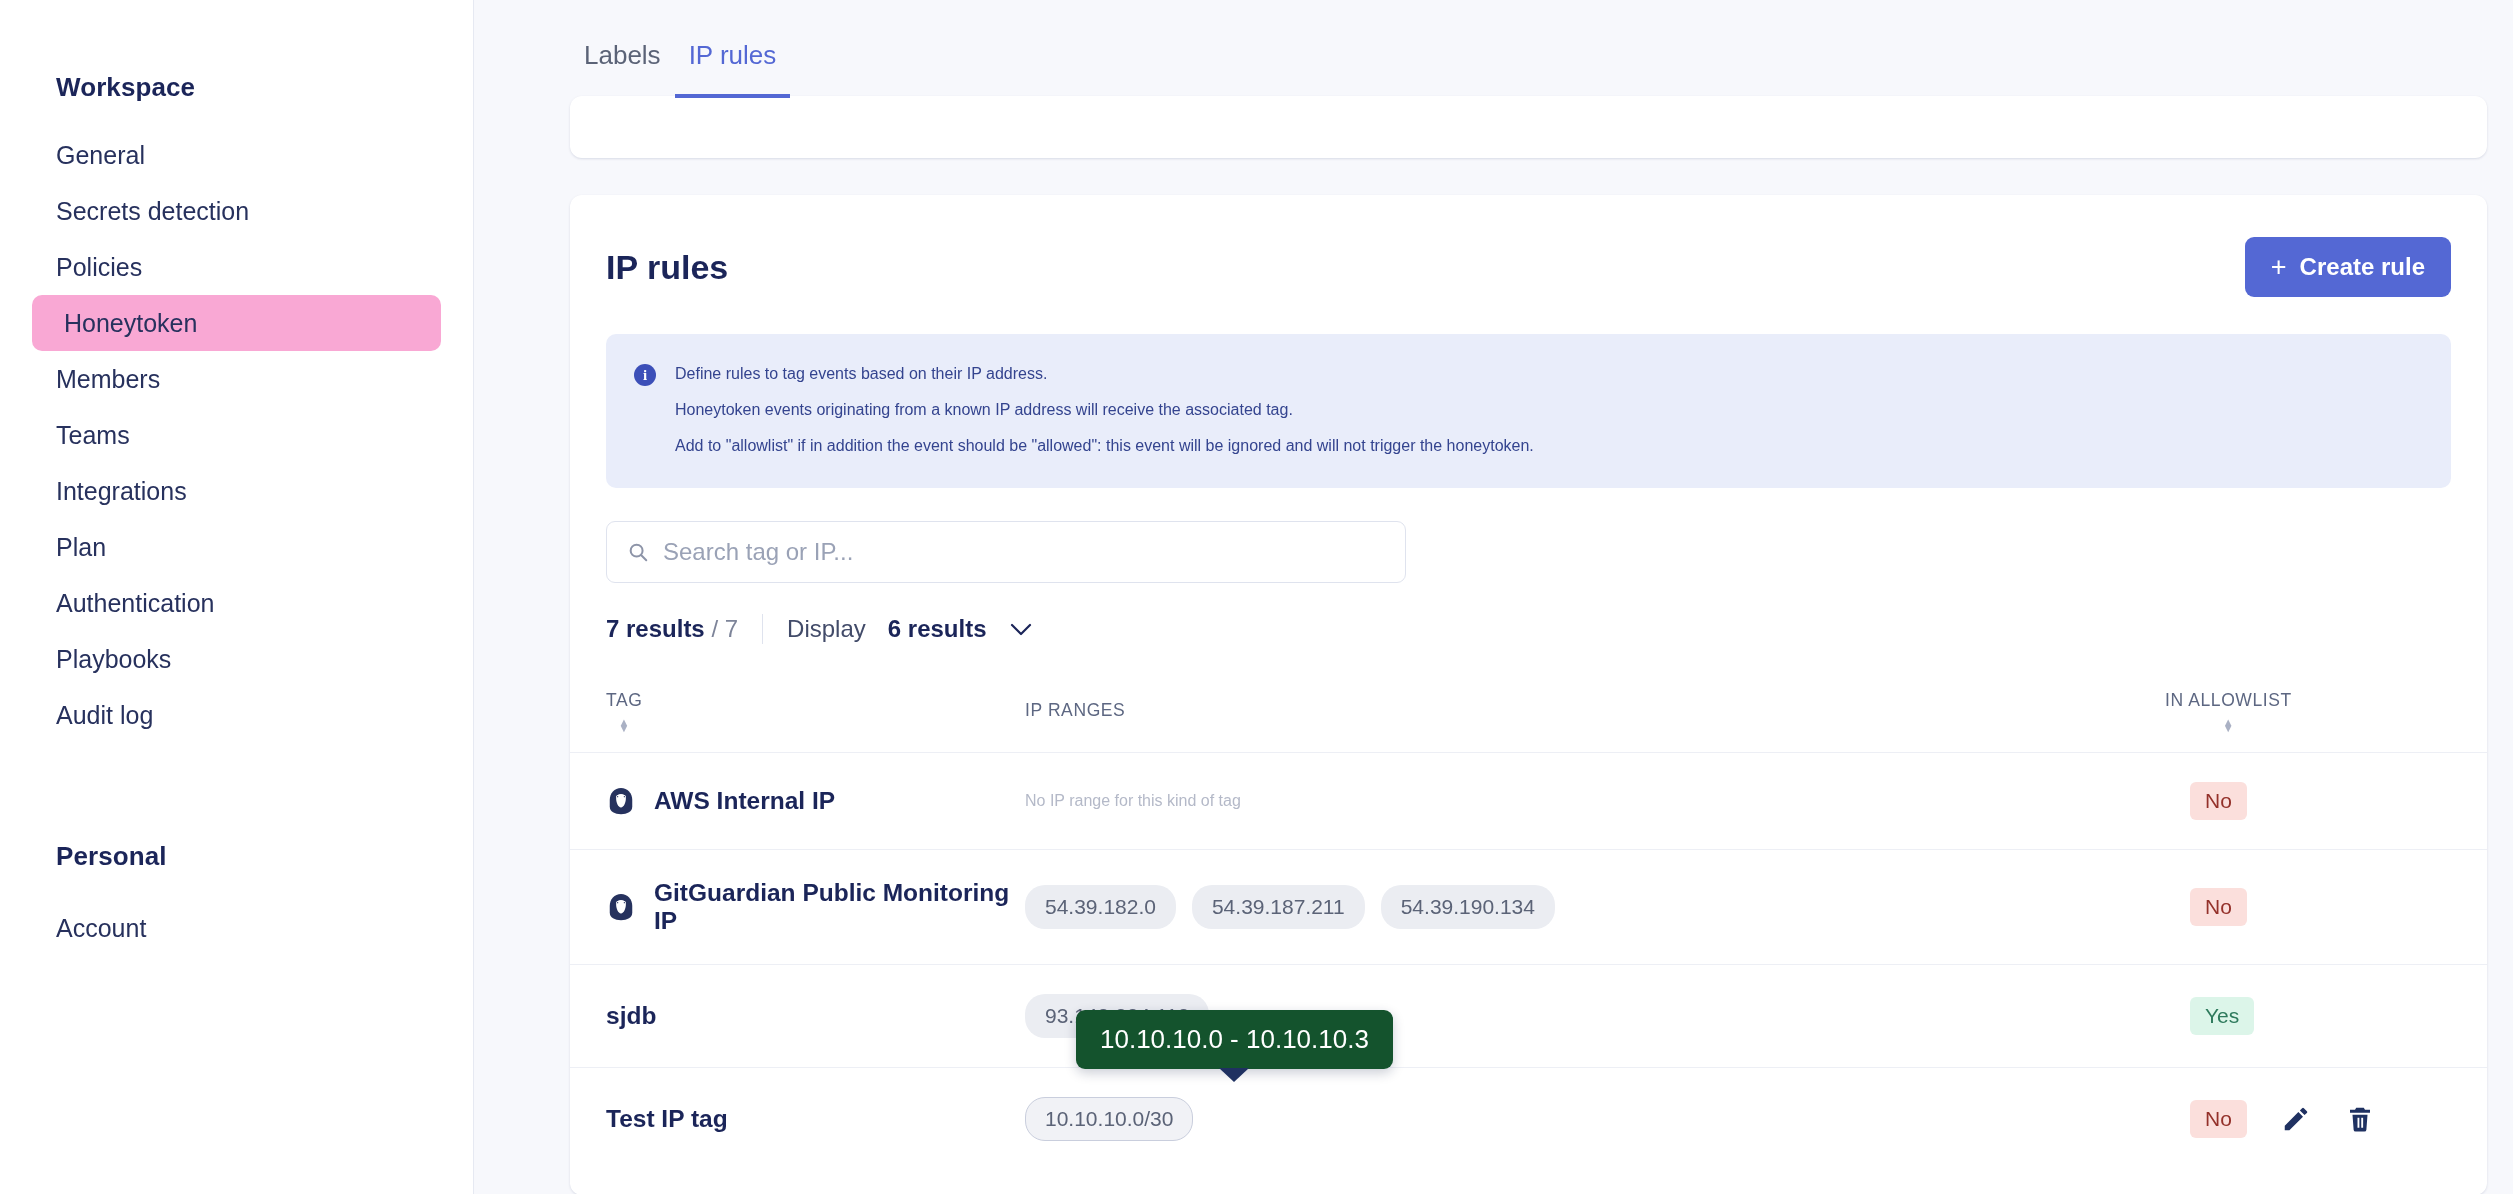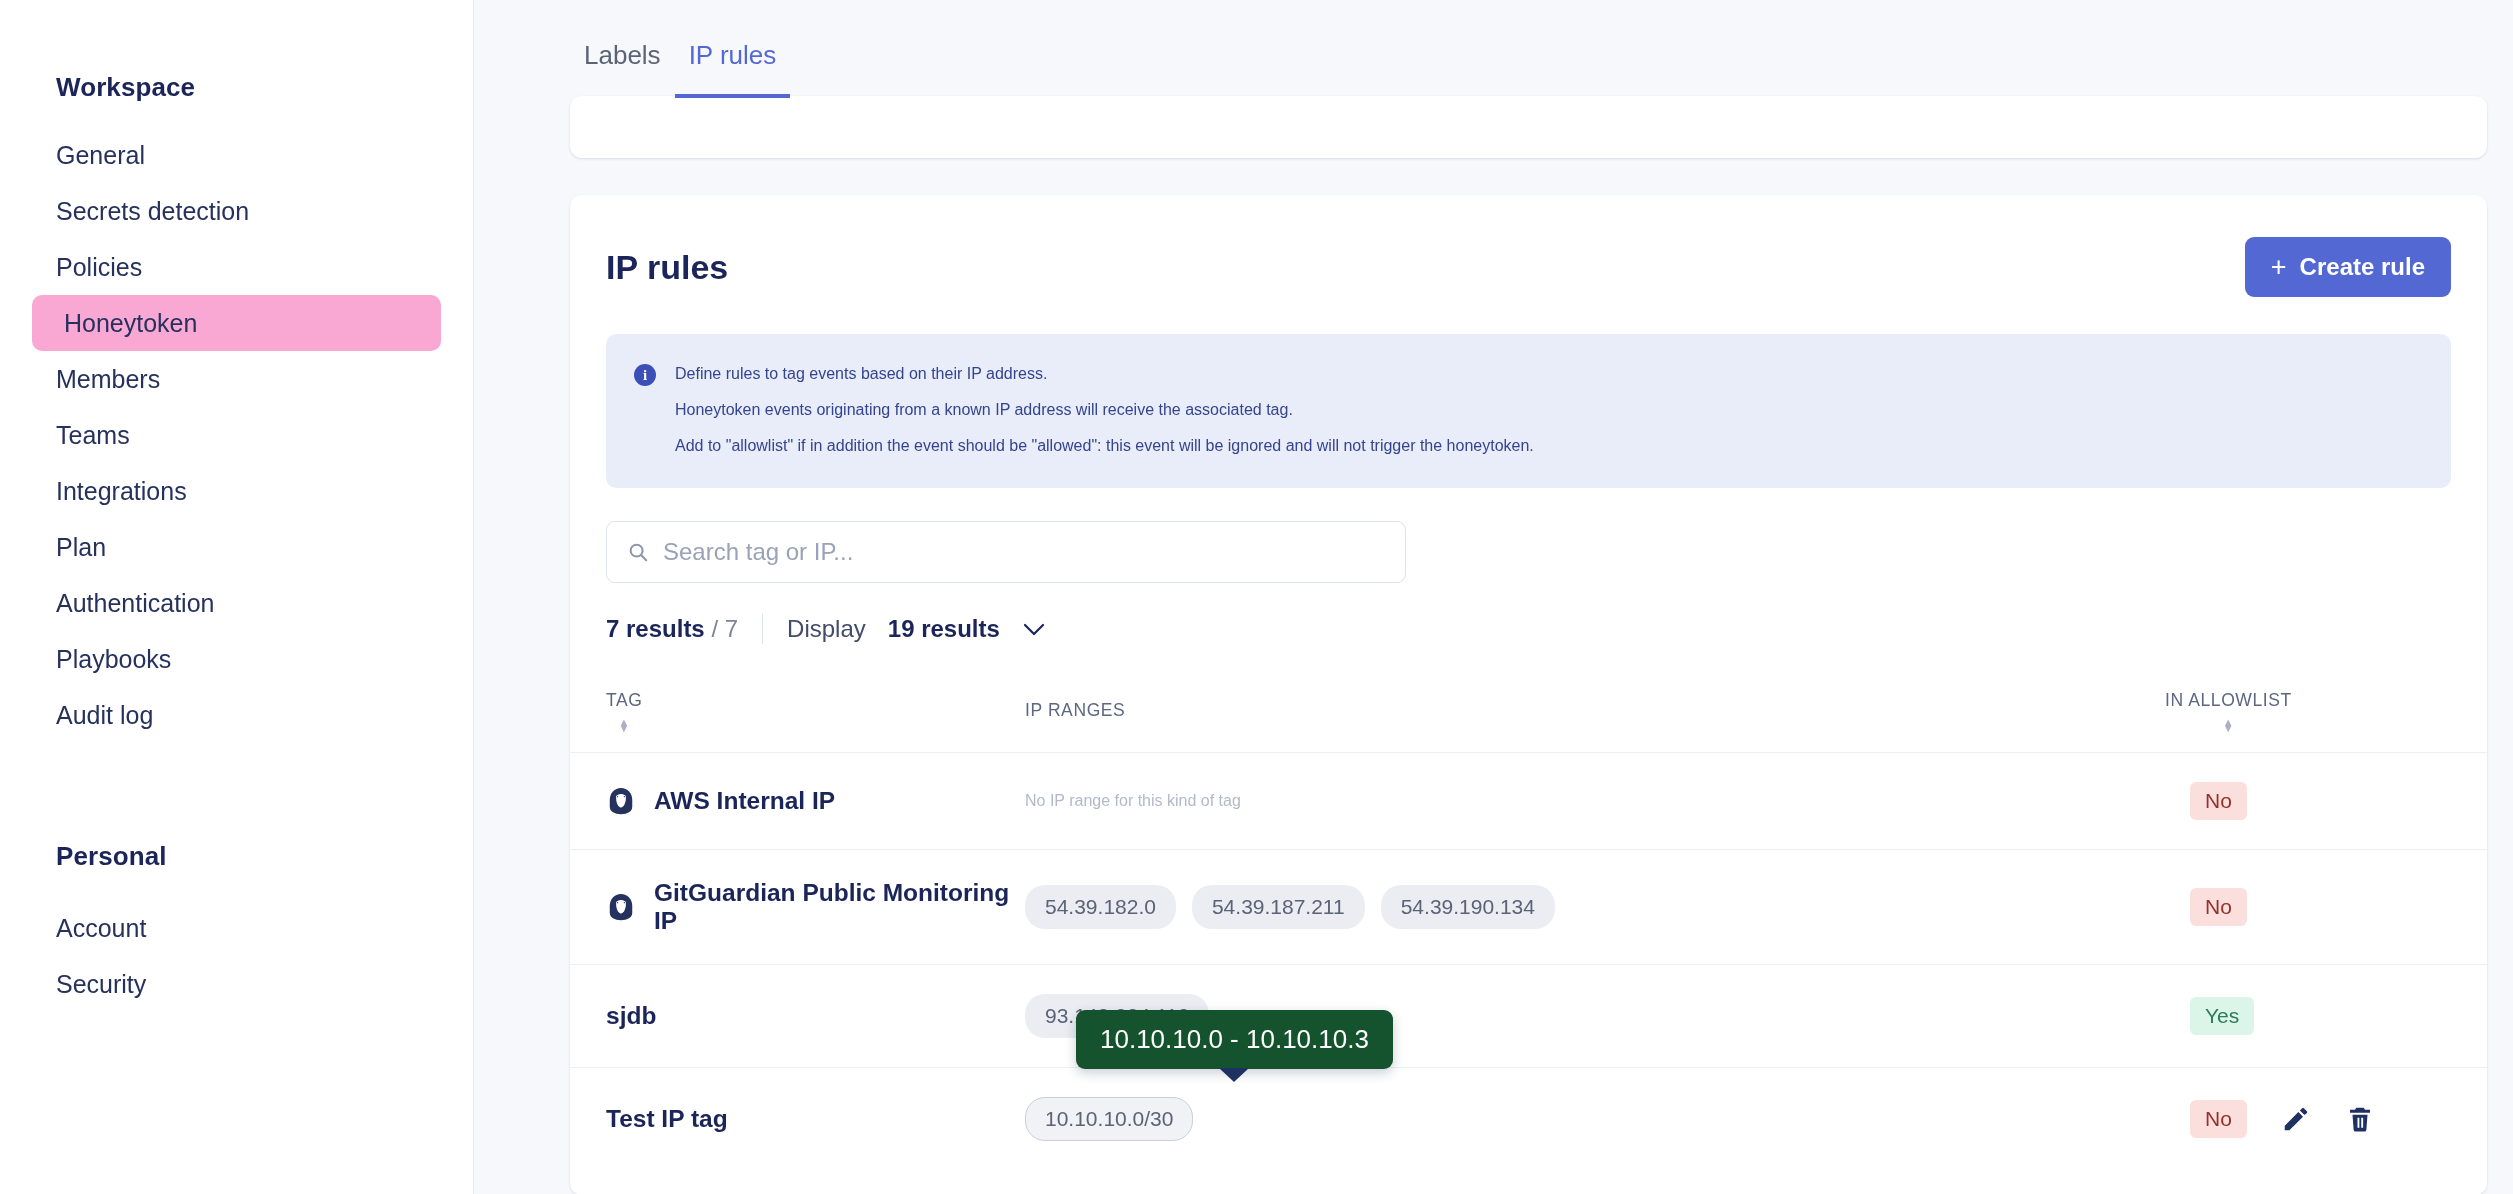--- a/index.html
+++ b/index.html
@@ -180,21 +180,20 @@
       <a class="side-item">Teams</a>
       <a class="side-item">Integrations</a>
       <a class="side-item">Plan</a>
       <a class="side-item">Authentication</a>
       <a class="side-item">Playbooks</a>
       <a class="side-item">Audit log</a>
     </div>
     <div class="side-heading personal">Personal</div>
     <div>
       <a class="side-item">Account</a>
-      <a class="side-item">Security</a>
     </div>
   </nav>
 
   <main class="main">
 
     <div class="tabs">
       <div class="tab">Labels</div>
       <div class="tab active">IP rules</div>
     </div>
 
@@ -231,21 +230,21 @@
 
       <div class="results-bar">
         <span class="res-count">
           <strong>7 results</strong>
           <span class="muted">/</span>
           <span class="muted">7</span>
         </span>
         <span class="res-divider"></span>
         <span class="display-sel">
           <span class="lbl">Display</span>
-          <span class="val">19 results</span>
+          <span class="val">6 results</span>
           <svg width="24" height="15" viewBox="0 0 24 15" fill="none" stroke="#1b2559" stroke-width="2.2">
             <polyline points="3,3 12,12 21,3" stroke-linecap="round" stroke-linejoin="round"></polyline>
           </svg>
         </span>
       </div>
 
       <table class="rules">
         <thead>
           <tr>
             <th class="c-tag">

